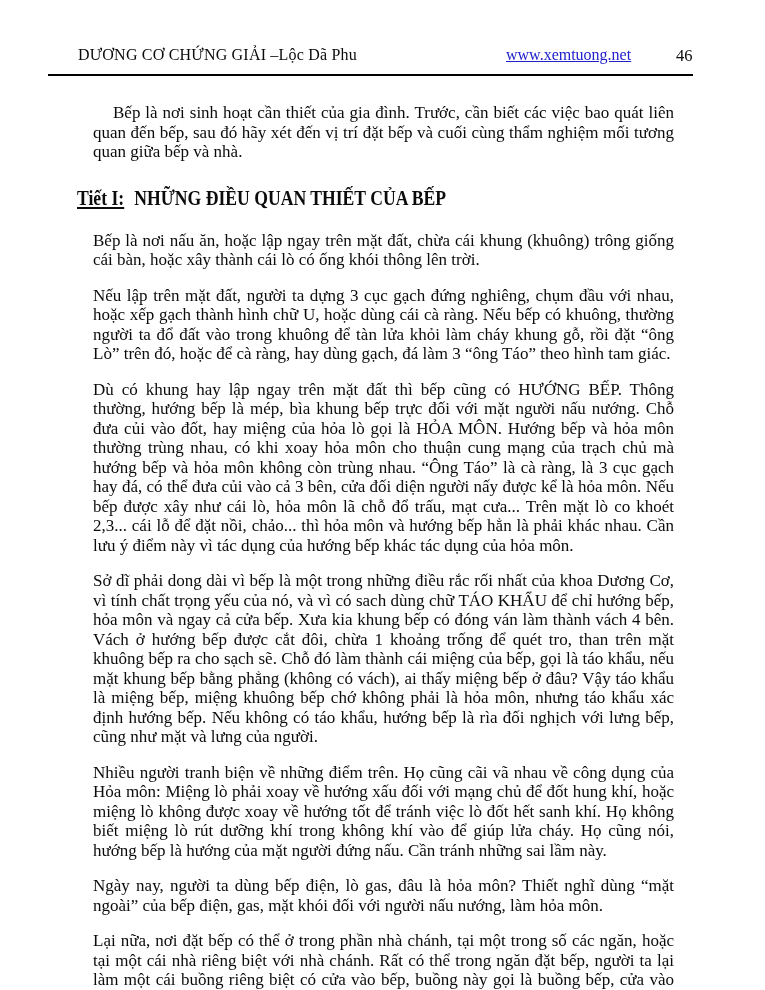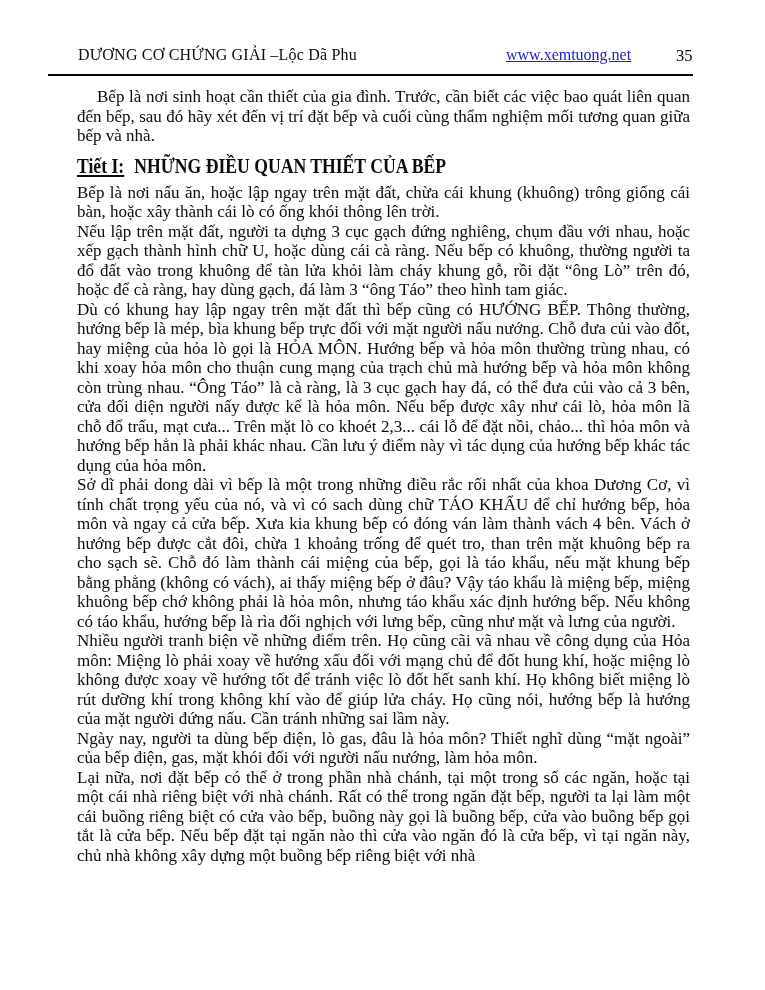--- a/index.html
+++ b/index.html
@@ -51,21 +51,21 @@
   }
   .content {
     position: absolute;
     left: 77px;
     top: 87px;
     width: 613px;
     font-size: 17px;
     line-height: 19.5px;
     text-align: justify;
   }
-  .content p { margin: 0; }
+  .content p { margin: 16px; }
   .content p.intro { text-indent: 20px; }
   .section-heading {
     display: inline-block;
     font-size: 21px;
     line-height: 27px;
     font-weight: bold;
     margin: 7px 0 3px 0;
     white-space: nowrap;
     transform: scaleX(0.84);
     transform-origin: 0 50%;
@@ -78,21 +78,21 @@
 </style>
 </head>
 <body>
 
 <div class="page">
 
   <div class="header-title">DƯƠNG CƠ CHỨNG GIẢI –Lộc Dã Phu</div>
 
   <a class="header-link">www.xemtuong.net</a>
 
-  <div class="page-number">35</div>
+  <div class="page-number">46</div>
 
   <div class="header-rule"></div>
 
   <div class="content">
 
     <p class="intro">Bếp là nơi sinh hoạt cần thiết của gia đình. Trước, cần biết các việc bao quát liên quan đến bếp, sau đó hãy xét đến vị trí đặt bếp và cuối cùng thẩm nghiệm mối tương quan giữa bếp và nhà.</p>
 
     <div class="section-heading">
       <span class="heading-label">Tiết I:</span><span>NHỮNG ĐIỀU QUAN THIẾT CỦA BẾP</span>
     </div>

